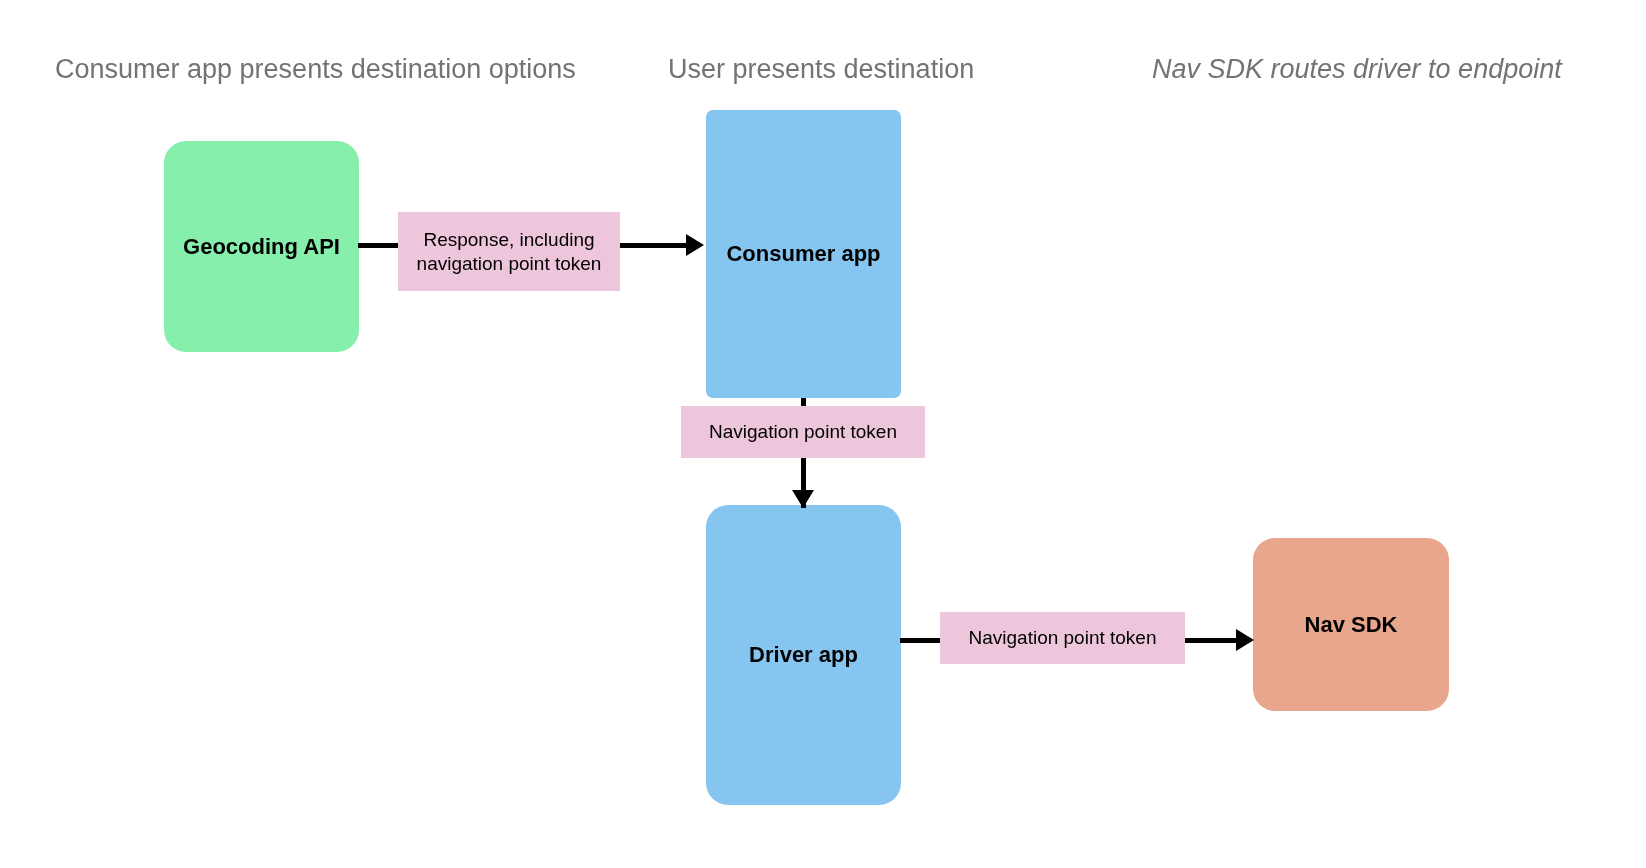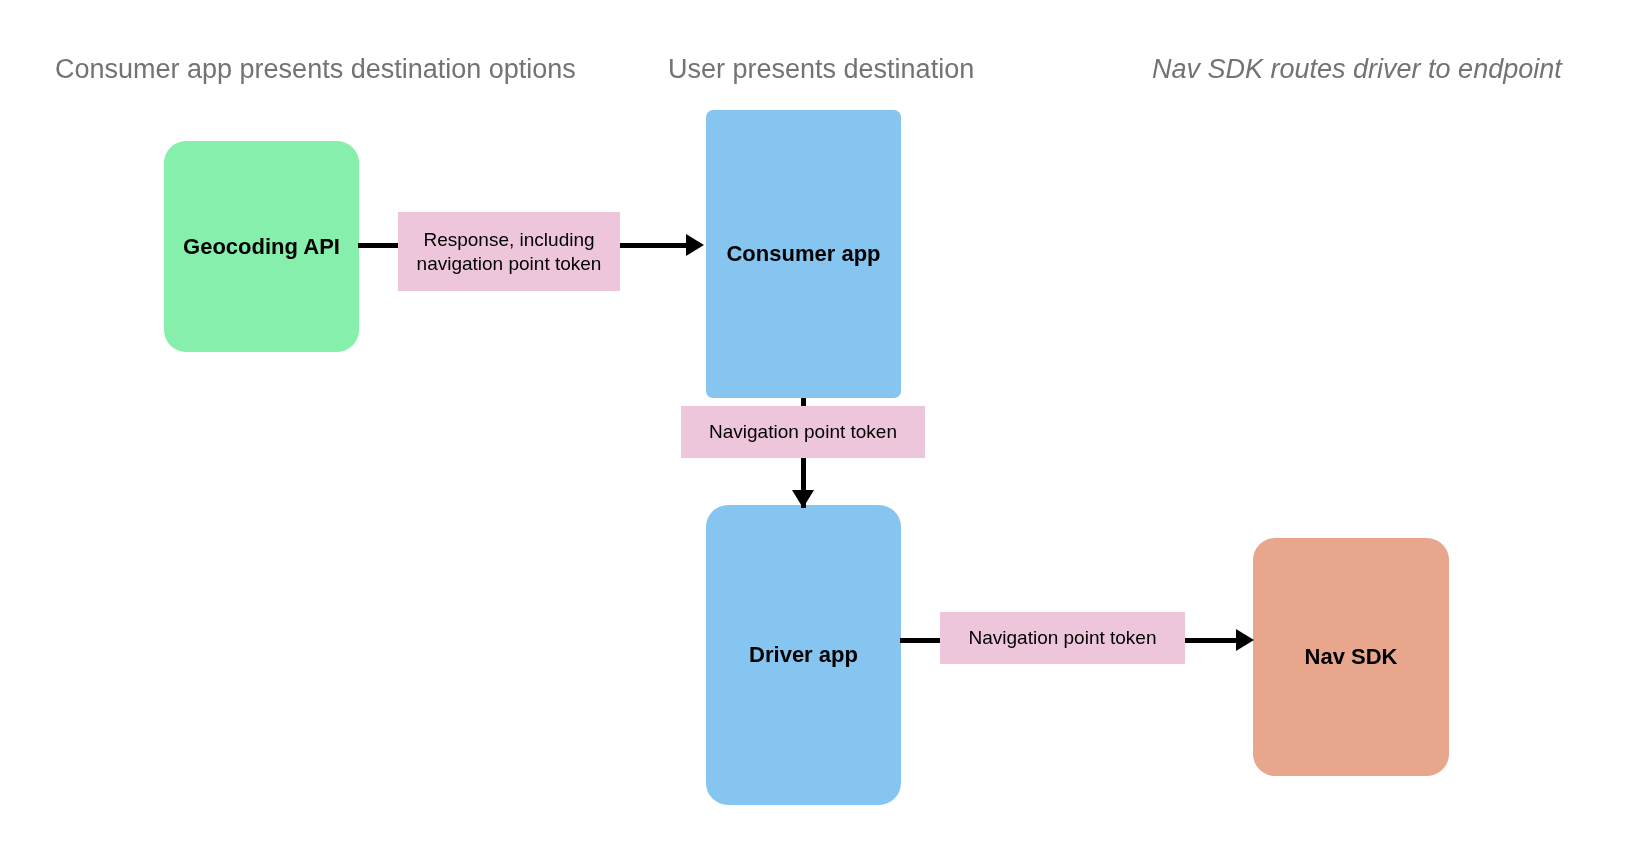--- a/index.html
+++ b/index.html
@@ -122,21 +122,21 @@
   </div>
 
   <div class="node" style="left:706px; top:110px; width:195px; height:288px; background:#85c5f0;border-radius:7px;">
     <span class="node-label">Consumer app</span>
   </div>
 
   <div class="node" style="left:706px; top:505px; width:195px; height:300px; background:#85c5f0;">
     <span class="node-label">Driver app</span>
   </div>
 
-  <div class="node" style="left:1253px; top:538px; width:196px; height:238px; background:#e8a68c;">
+  <div class="node" style="left:1253px; top:538px; width:196px; height:173px; background:#e8a68c;">
     <span class="node-label">Nav SDK</span>
   </div>
 
   <div class="edge-label" style="left:398px; top:205px; width:222px; height:79px;margin-top:7px;">
     <span class="edge-label-text">Response, including navigation point token</span>
   </div>
 
   <div class="edge-label" style="left:681px; top:406px; width:244px; height:52px;">
     <span class="edge-label-text" style="white-space:nowrap;">Navigation point token</span>
   </div>

